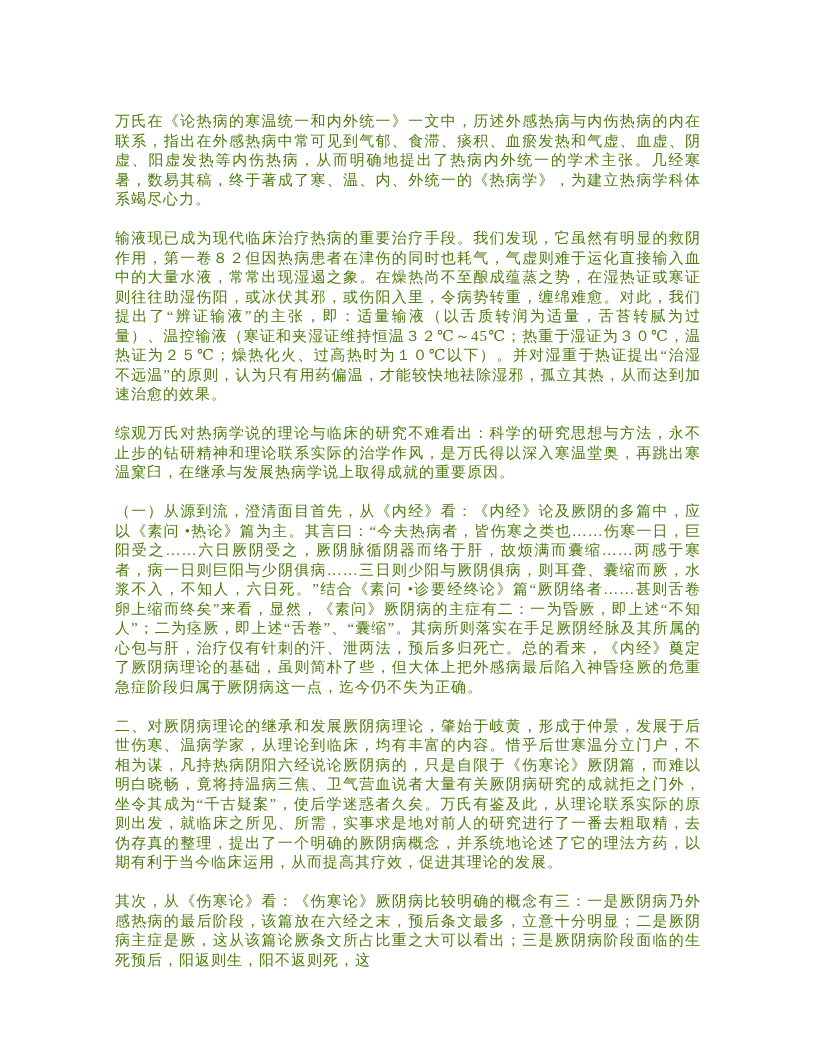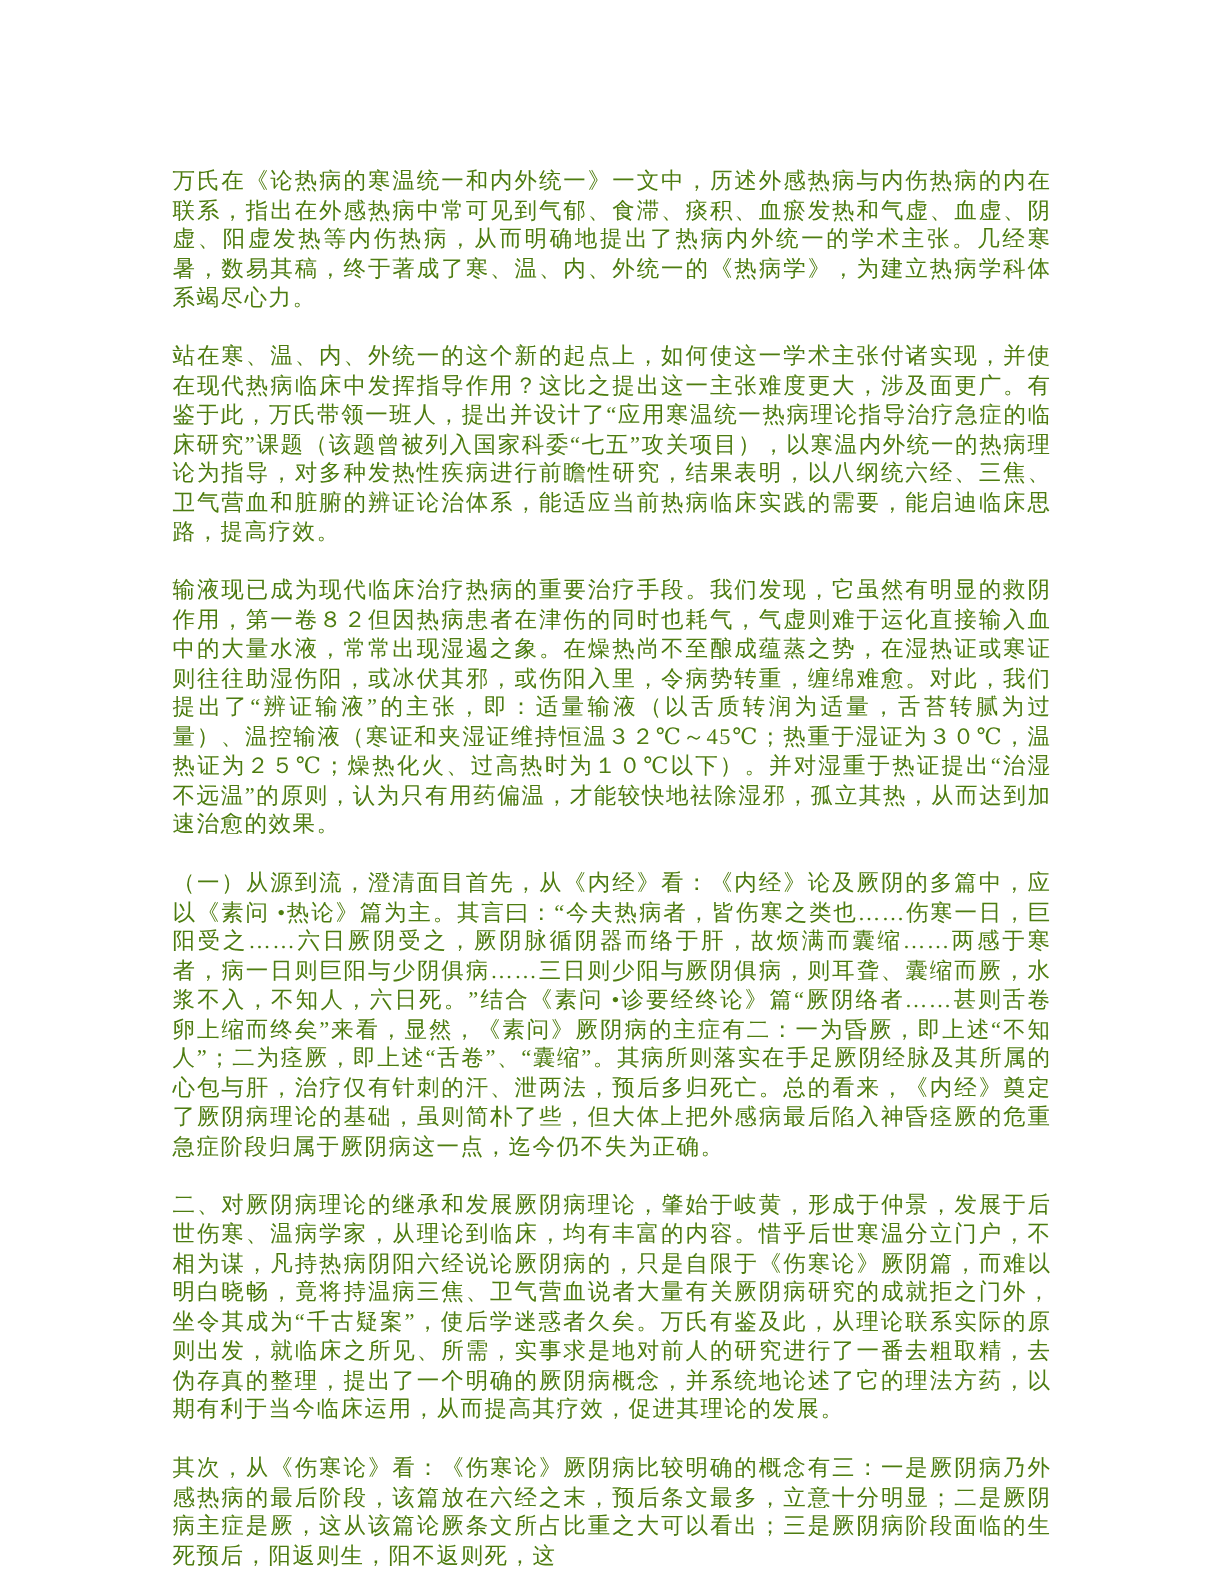--- a/index.html
+++ b/index.html
@@ -35,19 +35,19 @@
     .para:last-child {
       margin-bottom: 10px;
     }
   </style>
 </head>
 <body>
 
 <div class="page">
   <div class="text-block">
     <p class="para">万氏在《论热病的寒温统一和内外统一》一文中，历述外感热病与内伤热病的内在联系，指出在外感热病中常可见到气郁、食滞、痰积、血瘀发热和气虚、血虚、阴虚、阳虚发热等内伤热病，从而明确地提出了热病内外统一的学术主张。几经寒暑，数易其稿，终于著成了寒、温、内、外统一的《热病学》，为建立热病学科体系竭尽心力。</p>
-    <p class="para">站在寒、温、内、外统一的这个新的起点上，如何使这一学术主张付诸实现，并使在现代热病临床中发挥指导作用？这比之提出这一主张难度更大，涉及面更广。有鉴于此，万氏带领一班人，提出并设计了“应用寒温统一热病理论指导治疗急症的临床研究”课题（该题曾被列入国家科委“七五”攻关项目），以寒温内外统一的热病理论为指导，对多种发热性疾病进行前瞻性研究，结果表明，以八纲统六经、三焦、卫气营血和脏腑的辨证论治体系，能适应当前热病临床实践的需要，能启迪临床思路，提高疗效。</p>
     <p class="para">输液现已成为现代临床治疗热病的重要治疗手段。我们发现，它虽然有明显的救阴作用，第一卷８２但因热病患者在津伤的同时也耗气，气虚则难于运化直接输入血中的大量水液，常常出现湿遏之象。在燥热尚不至酿成蕴蒸之势，在湿热证或寒证则往往助湿伤阳，或冰伏其邪，或伤阳入里，令病势转重，缠绵难愈。对此，我们提出了“辨证输液”的主张，即：适量输液（以舌质转润为适量，舌苔转腻为过量）、温控输液（寒证和夹湿证维持恒温３２℃～45℃；热重于湿证为３０℃，温热证为２５℃；燥热化火、过高热时为１０℃以下）。并对湿重于热证提出“治湿不远温”的原则，认为只有用药偏温，才能较快地祛除湿邪，孤立其热，从而达到加速治愈的效果。</p>
+    <p class="para">综观万氏对热病学说的理论与临床的研究不难看出：科学的研究思想与方法，永不止步的钻研精神和理论联系实际的治学作风，是万氏得以深入寒温堂奥，再跳出寒温窠臼，在继承与发展热病学说上取得成就的重要原因。</p>
     <p class="para">（一）从源到流，澄清面目首先，从《内经》看：《内经》论及厥阴的多篇中，应以《素问 •热论》篇为主。其言曰：“今夫热病者，皆伤寒之类也……伤寒一日，巨阳受之……六日厥阴受之，厥阴脉循阴器而络于肝，故烦满而囊缩……两感于寒者，病一日则巨阳与少阴俱病……三日则少阳与厥阴俱病，则耳聋、囊缩而厥，水浆不入，不知人，六日死。”结合《素问 •诊要经终论》篇“厥阴络者……甚则舌卷卵上缩而终矣”来看，显然，《素问》厥阴病的主症有二：一为昏厥，即上述“不知人”；二为痉厥，即上述“舌卷”、“囊缩”。其病所则落实在手足厥阴经脉及其所属的心包与肝，治疗仅有针刺的汗、泄两法，预后多归死亡。总的看来，《内经》奠定了厥阴病理论的基础，虽则简朴了些，但大体上把外感病最后陷入神昏痉厥的危重急症阶段归属于厥阴病这一点，迄今仍不失为正确。</p>
     <p class="para">二、对厥阴病理论的继承和发展厥阴病理论，肇始于岐黄，形成于仲景，发展于后世伤寒、温病学家，从理论到临床，均有丰富的内容。惜乎后世寒温分立门户，不相为谋，凡持热病阴阳六经说论厥阴病的，只是自限于《伤寒论》厥阴篇，而难以明白晓畅，竟将持温病三焦、卫气营血说者大量有关厥阴病研究的成就拒之门外，坐令其成为“千古疑案”，使后学迷惑者久矣。万氏有鉴及此，从理论联系实际的原则出发，就临床之所见、所需，实事求是地对前人的研究进行了一番去粗取精，去伪存真的整理，提出了一个明确的厥阴病概念，并系统地论述了它的理法方药，以期有利于当今临床运用，从而提高其疗效，促进其理论的发展。</p>
     <p class="para">其次，从《伤寒论》看：《伤寒论》厥阴病比较明确的概念有三：一是厥阴病乃外感热病的最后阶段，该篇放在六经之末，预后条文最多，立意十分明显；二是厥阴病主症是厥，这从该篇论厥条文所占比重之大可以看出；三是厥阴病阶段面临的生死预后，阳返则生，阳不返则死，这</p>
   </div>
 </div>
 
 </body></html>

